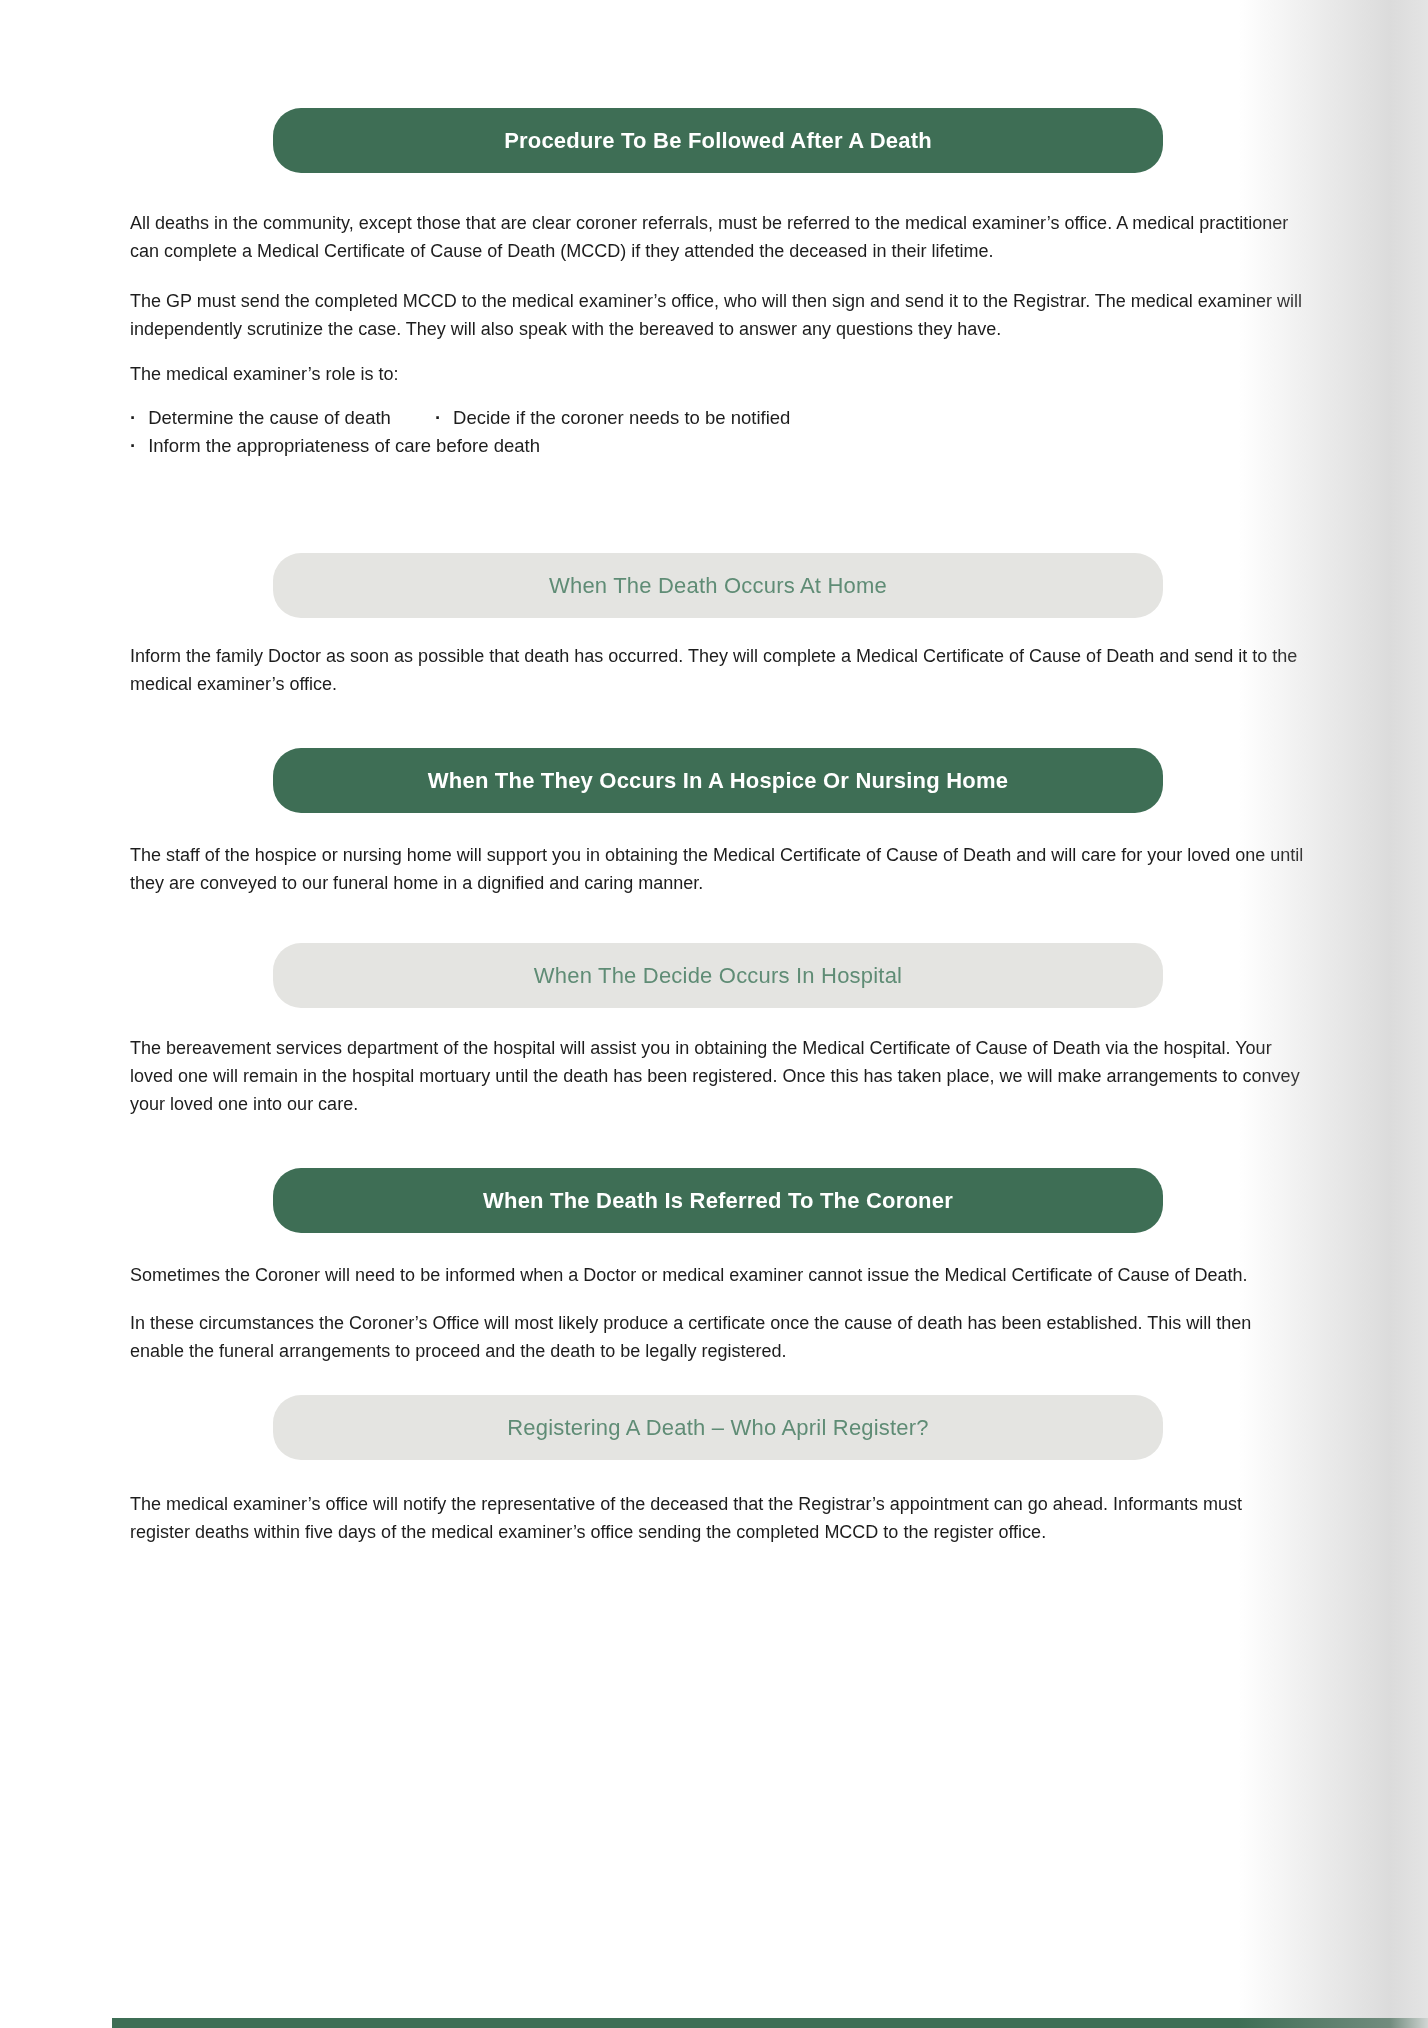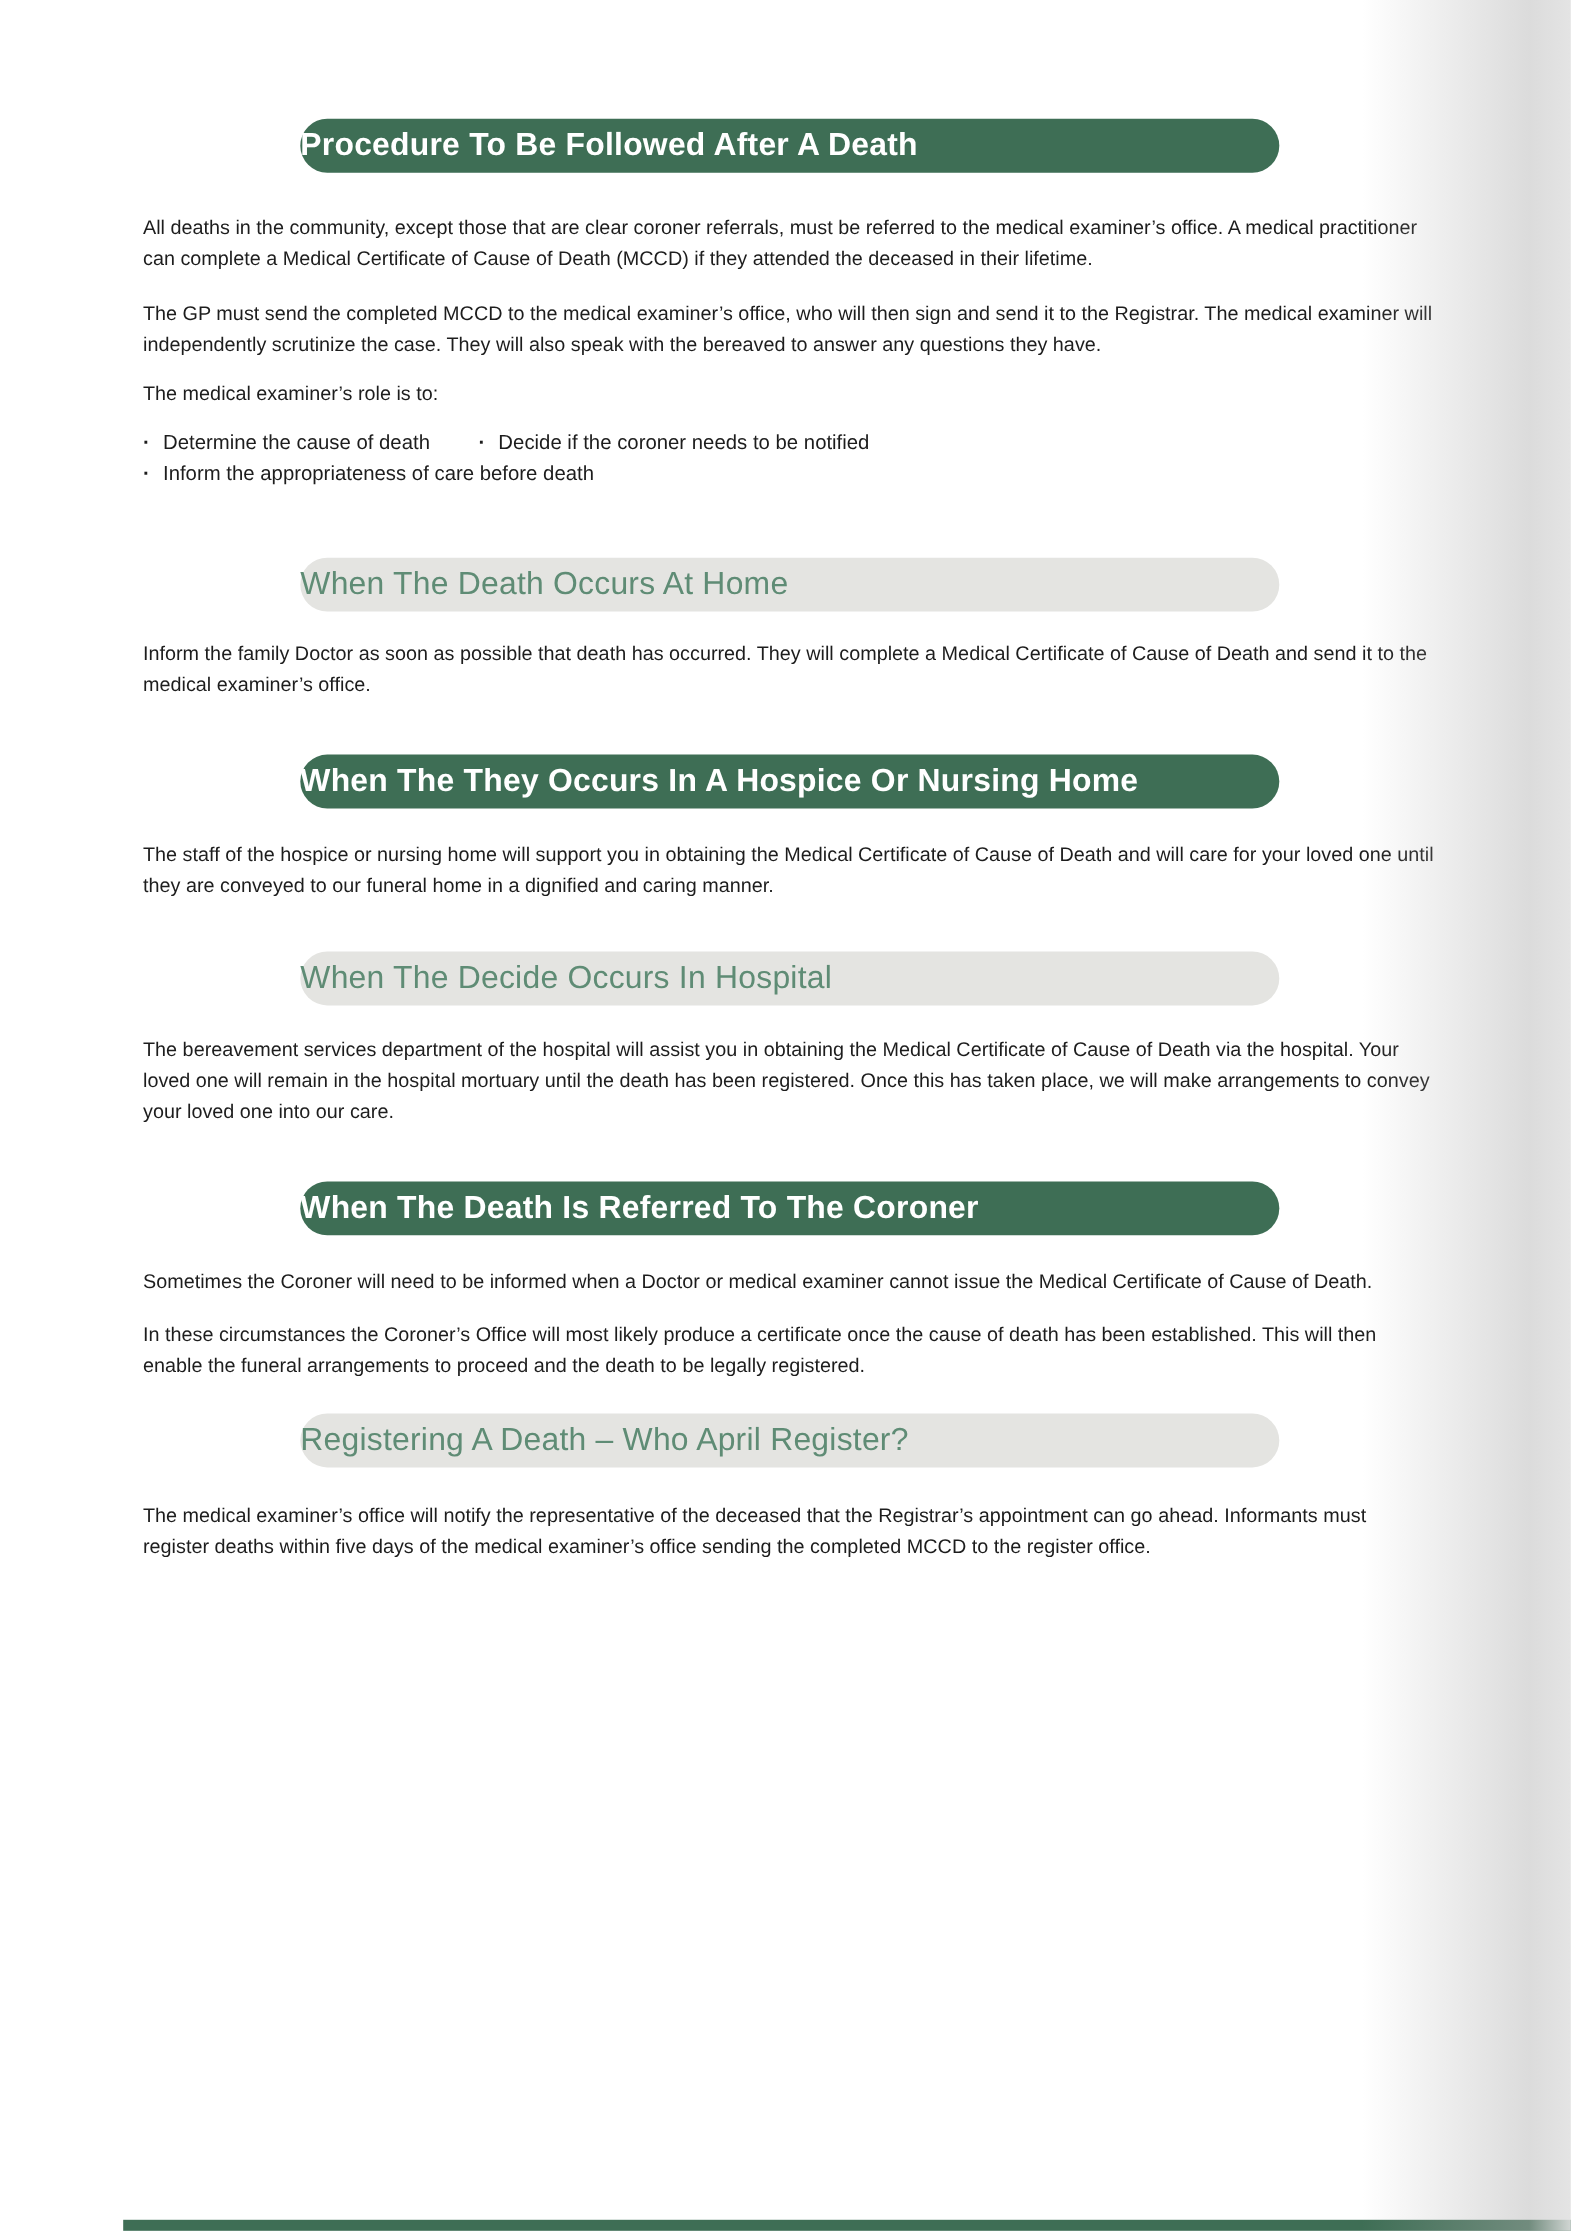--- a/index.html
+++ b/index.html
@@ -25,26 +25,27 @@
     pointer-events:none;
     z-index:5;
   }
   .content{
     position:relative;
     padding:108px 122px 0 130px;
     z-index:1;
   }
   .pill{
     width:890px;
-    height:49px;
+    height:65px;
     margin:0 auto;
     border-radius:28px;
     display:flex;
     align-items:center;
-    font-size:29px;
+    justify-content:center;
+    font-size:22px;
     letter-spacing:0.2px;
     white-space:nowrap;
   }
   .pill-dark{
     background:var(--dark-green);
     color:#ffffff;
     font-weight:600;
   }
   .pill-light{
     background:var(--pill-gray);
@@ -60,21 +61,21 @@
   .mt-30{margin-top:30px;}
   .mt-28{margin-top:28px;}
   .mt-26{margin-top:26px;}
   .mt-24{margin-top:24px;}
   .mt-22{margin-top:22px;}
   .mt-20{margin-top:20px;}
   .mt-17{margin-top:17px;}
   .mt-16{margin-top:16px;}
   .mt-46{margin-top:46px;}
   .mt-50{margin-top:50px;}
-  .mt-63{margin-top:63px;}
+  .mt-63{margin-top:93px;}
   .bullets{
     font-size:18.5px;
     line-height:28px;
   }
   .bullet-row{
     display:flex;
     column-gap:44px;
   }
   .bullet-item{
     display:flex;

